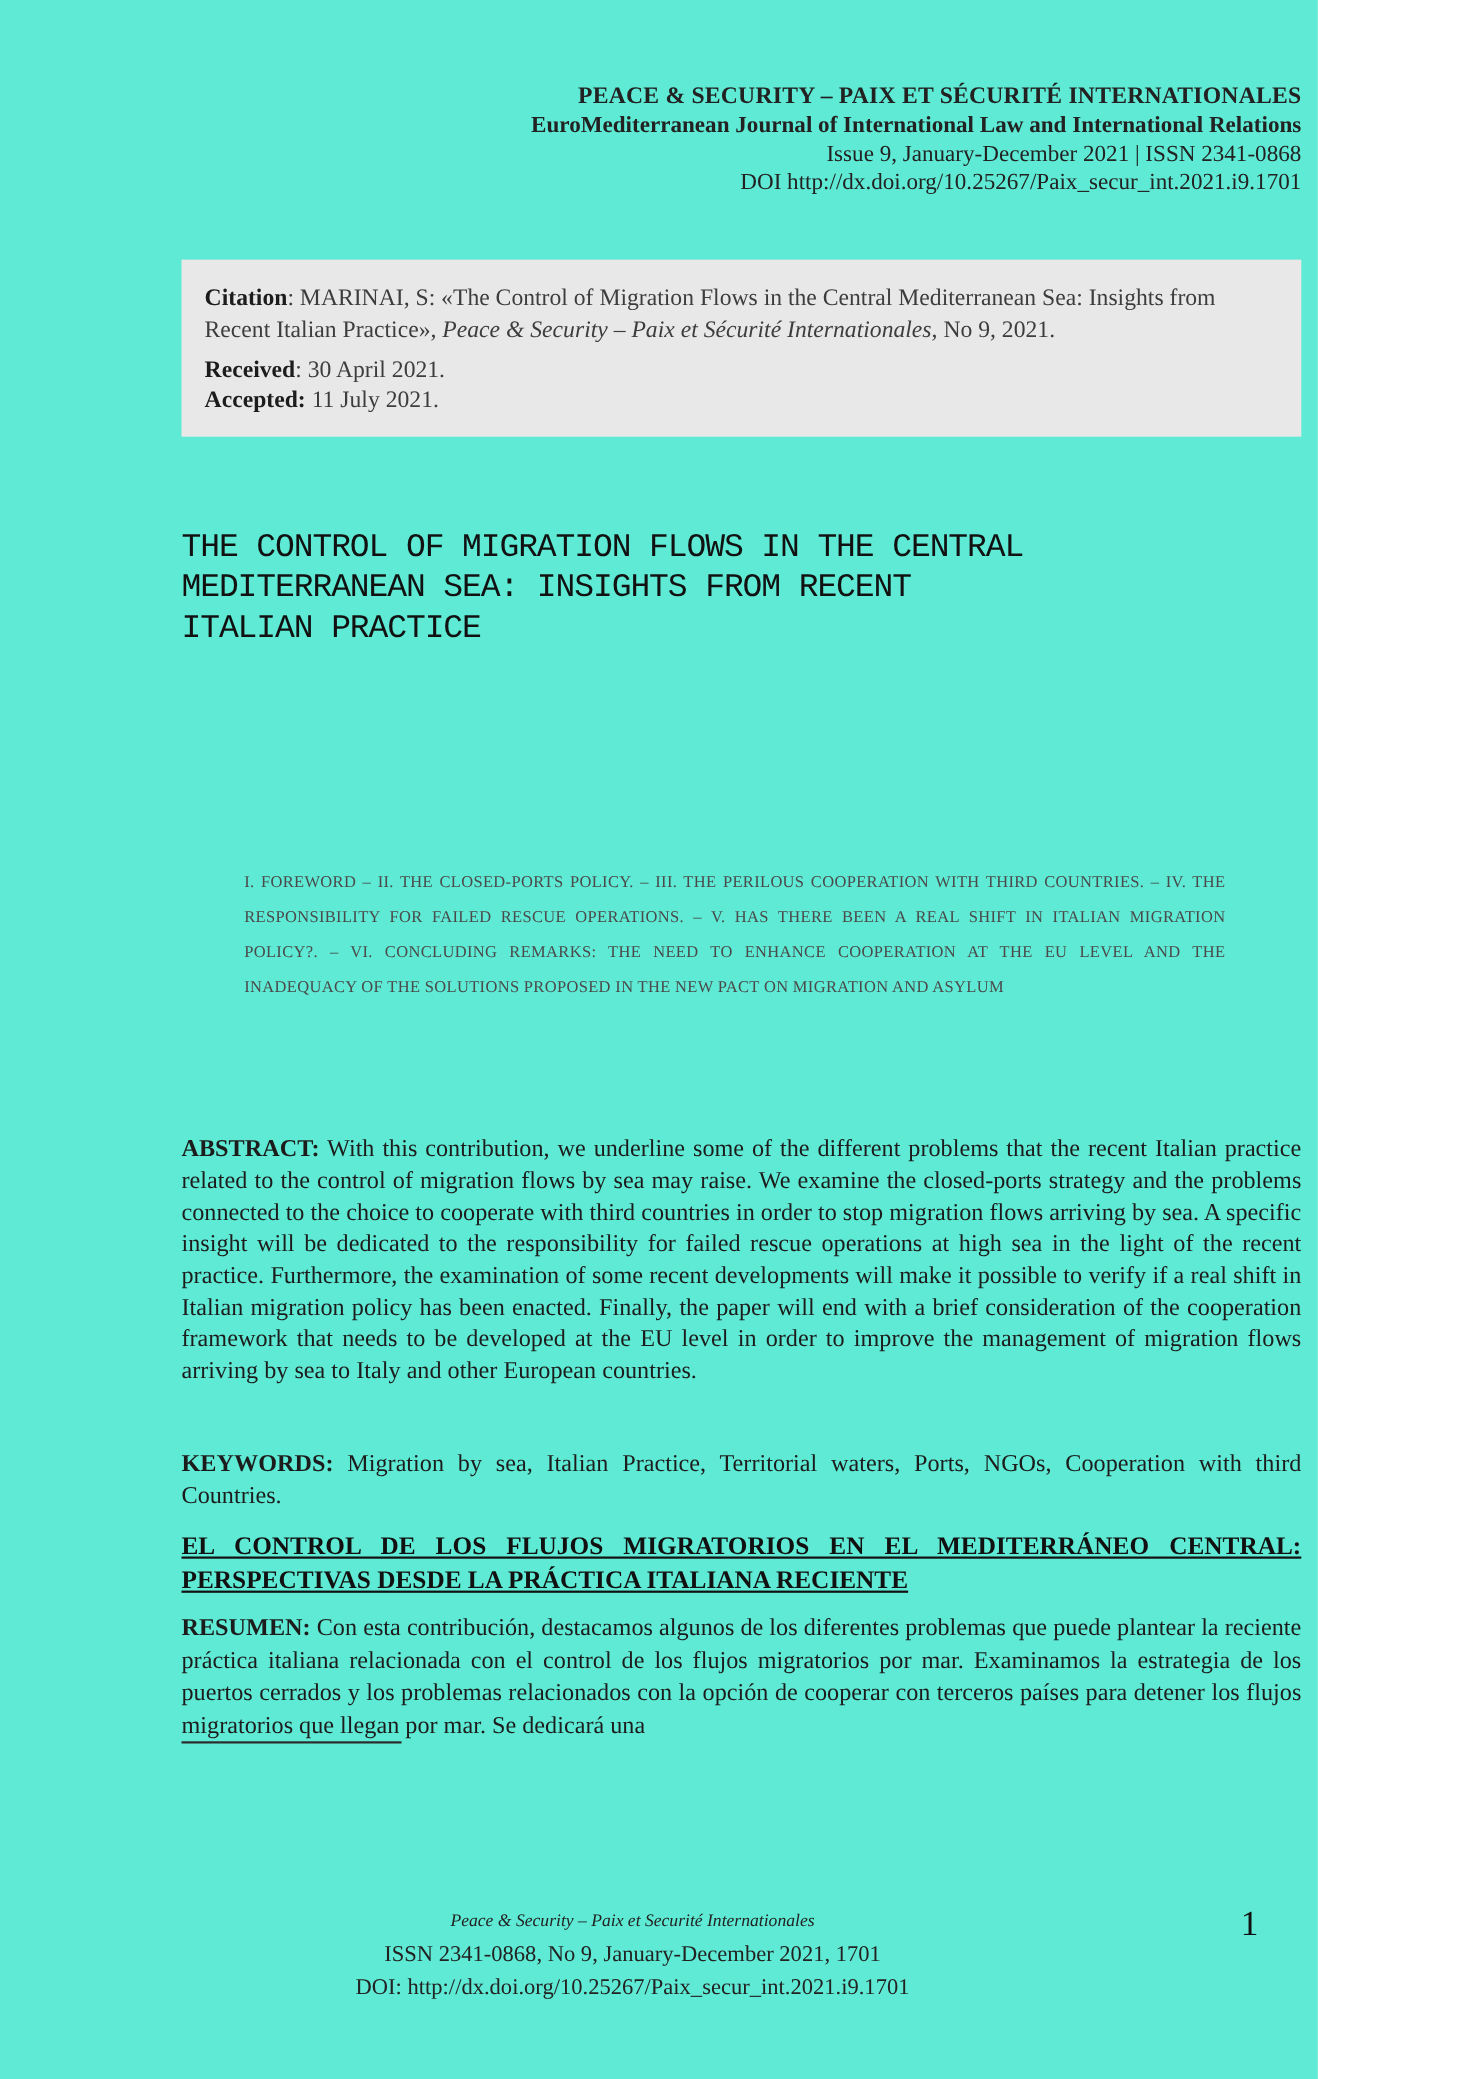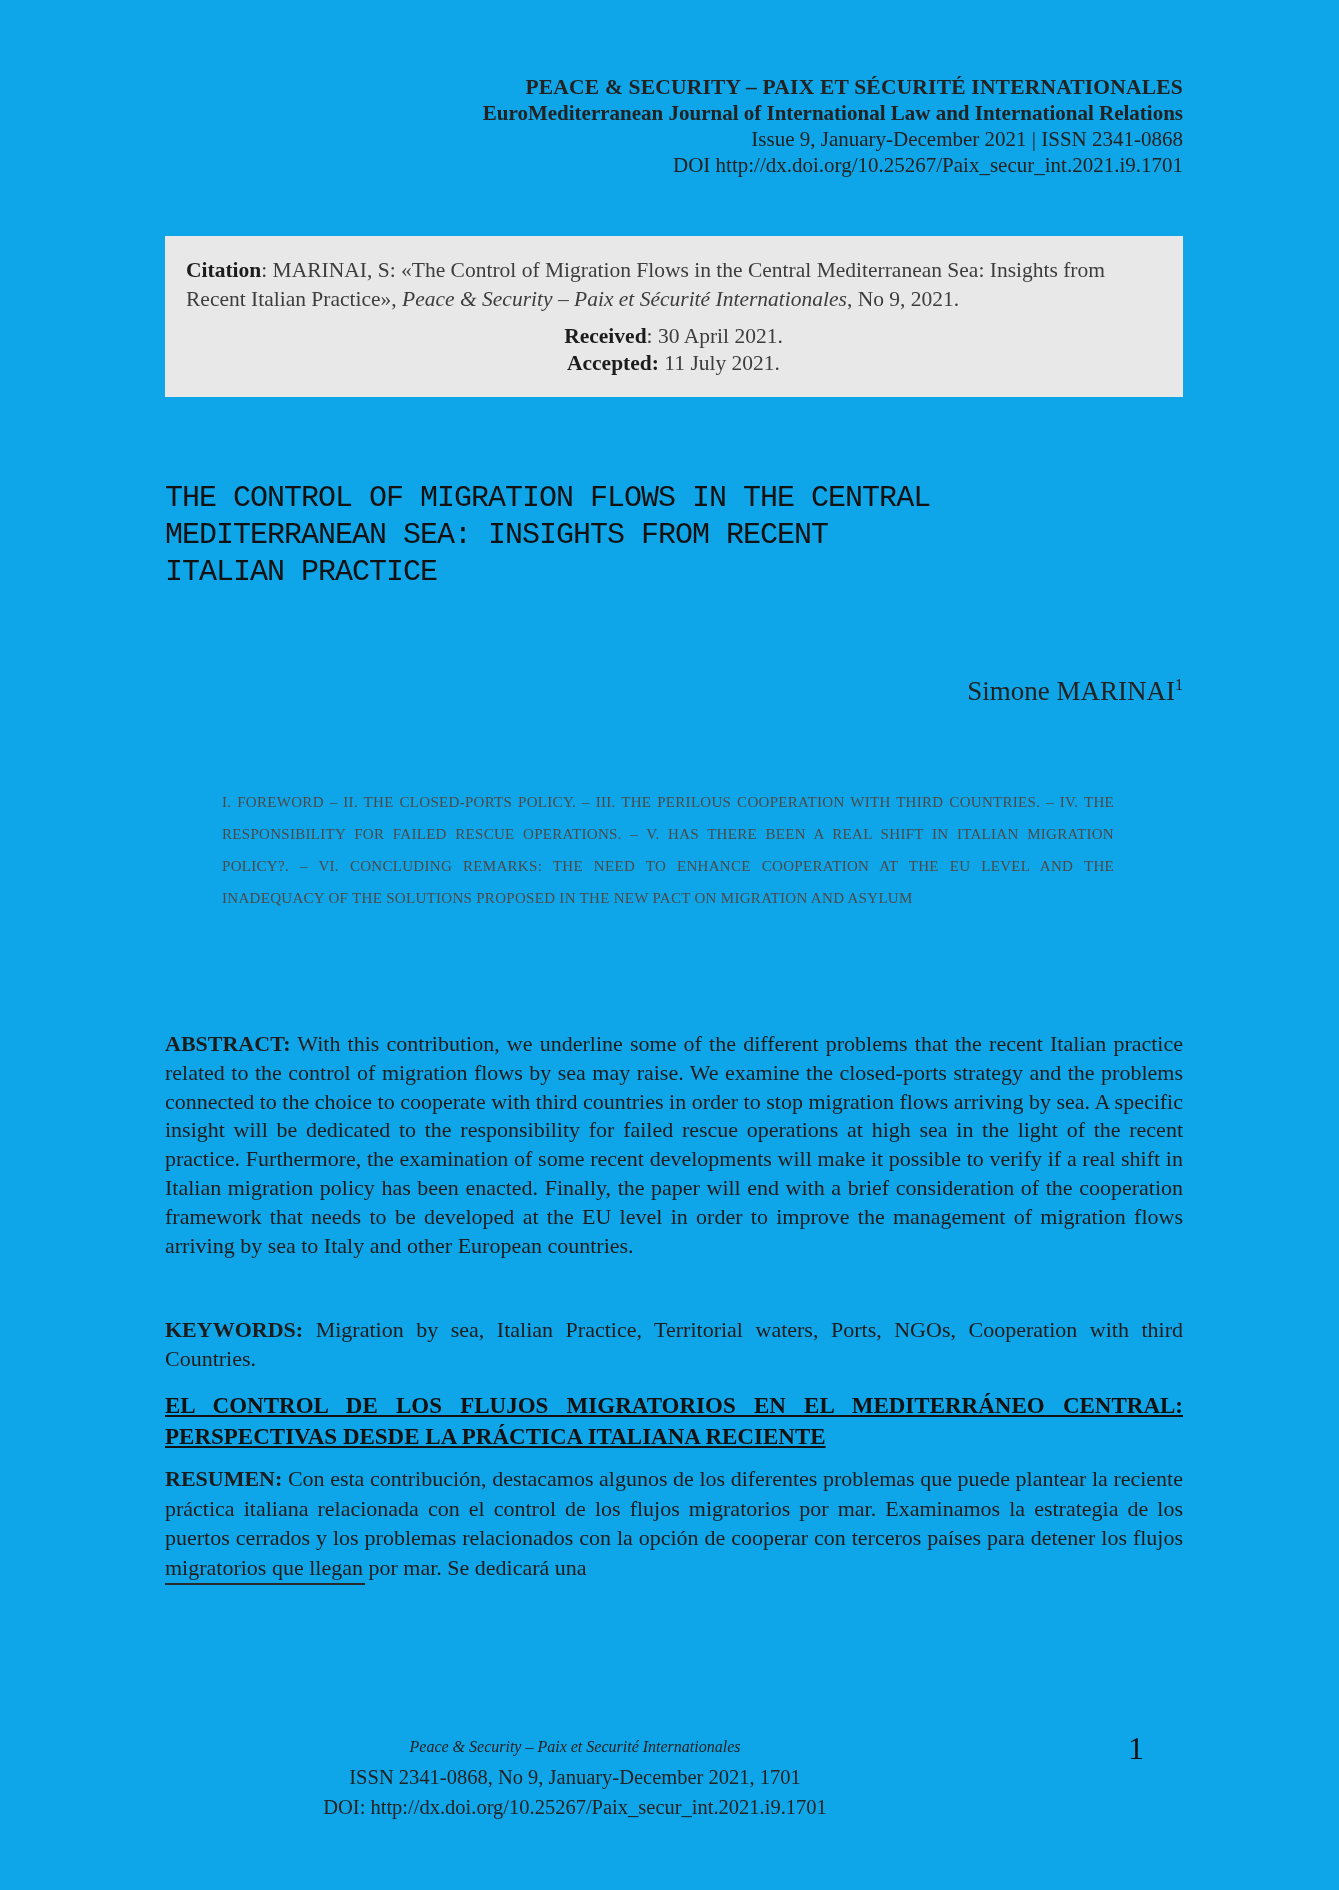--- a/index.html
+++ b/index.html
@@ -1,20 +1,20 @@
 <!DOCTYPE html>
 <html><head>
 <meta charset="utf-8">
 <style>
   html,body{margin:0;padding:0;background:#ffffff;}
   .page{
     position:relative;
-    width:1339px;
+    width:1198px;
     height:1890px;
-    background:#0ea5e9;
+    background:#5eead4;
     font-family:"Liberation Serif","DejaVu Serif",serif;
     color:#1c1c1c;
     overflow:hidden;
   }
   .content{position:absolute;left:165px;width:1018px;}
 
   
   .journal-header{top:74px;text-align:right;line-height:26px;font-size:21px;color:#222;}
   .journal-header .h-bold1{font-weight:bold;font-size:21.5px;letter-spacing:.2px;}
   .journal-header .h-bold2{font-weight:bold;font-size:21px;text-align:right;}
@@ -24,21 +24,21 @@
   .citation-box{
     top:236px;
     background:#e8e8e8;
     box-sizing:border-box;
     padding:20px 22px 20px 21px;
     font-size:21.5px;
     line-height:29px;
     color:#3d3d3d;
   }
   .citation-box b{color:#1c1c1c;}
-  .citation-box .rcv{margin-top:9px;line-height:27px;text-align:center;}
+  .citation-box .rcv{margin-top:9px;line-height:27px;}
 
   
   .paper-title{
     top:480px;
     text-align:left;
     font-family:Liberation Mono, monospace;
     font-size:30px;
     line-height:37px;
     letter-spacing:-1px;
     color:#111;
@@ -122,23 +122,20 @@
     </div>
     <div class="rcv" style="margin-top:0;">
       <b>Accepted:</b><span> 11 July 2021.</span>
     </div>
   </div>
 
   <div class="content paper-title">
     <span class="inner">THE CONTROL OF MIGRATION FLOWS IN THE CENTRAL MEDITERRANEAN SEA: INSIGHTS FROM RECENT ITALIAN PRACTICE</span>
   </div>
 
-  <div class="content author-line">
-    <span>Simone MARINAI</span><sup>1</sup>
-  </div>
 
   <div class="outline-block content" style="left:222px;">I. FOREWORD – II. THE CLOSED-PORTS POLICY. – III. THE PERILOUS COOPERATION WITH THIRD COUNTRIES. – IV. THE RESPONSIBILITY FOR FAILED RESCUE OPERATIONS. – V. HAS THERE BEEN A REAL SHIFT IN ITALIAN MIGRATION POLICY?. – VI. CONCLUDING REMARKS: THE NEED TO ENHANCE COOPERATION AT THE EU LEVEL AND THE INADEQUACY OF THE SOLUTIONS PROPOSED IN THE NEW PACT ON MIGRATION AND ASYLUM</div>
 
   <div class="content para abstract-par">
     <b>ABSTRACT:</b><span> With this contribution, we underline some of the different problems that the recent Italian practice related to the control of migration flows by sea may raise. We examine the closed-ports strategy and the problems connected to the choice to cooperate with third countries in order to stop migration flows arriving by sea. A specific insight will be dedicated to the responsibility for failed rescue operations at high sea in the light of the recent practice. Furthermore, the examination of some recent developments will make it possible to verify if a real shift in Italian migration policy has been enacted. Finally, the paper will end with a brief consideration of the cooperation framework that needs to be developed at the EU level in order to improve the management of migration flows arriving by sea to Italy and other European countries.</span>
   </div>
 
   <div class="content para keywords-par">
     <b>KEYWORDS:</b><span> Migration by sea, Italian Practice, Territorial waters, Ports, NGOs, Cooperation with third Countries.</span>
   </div>

